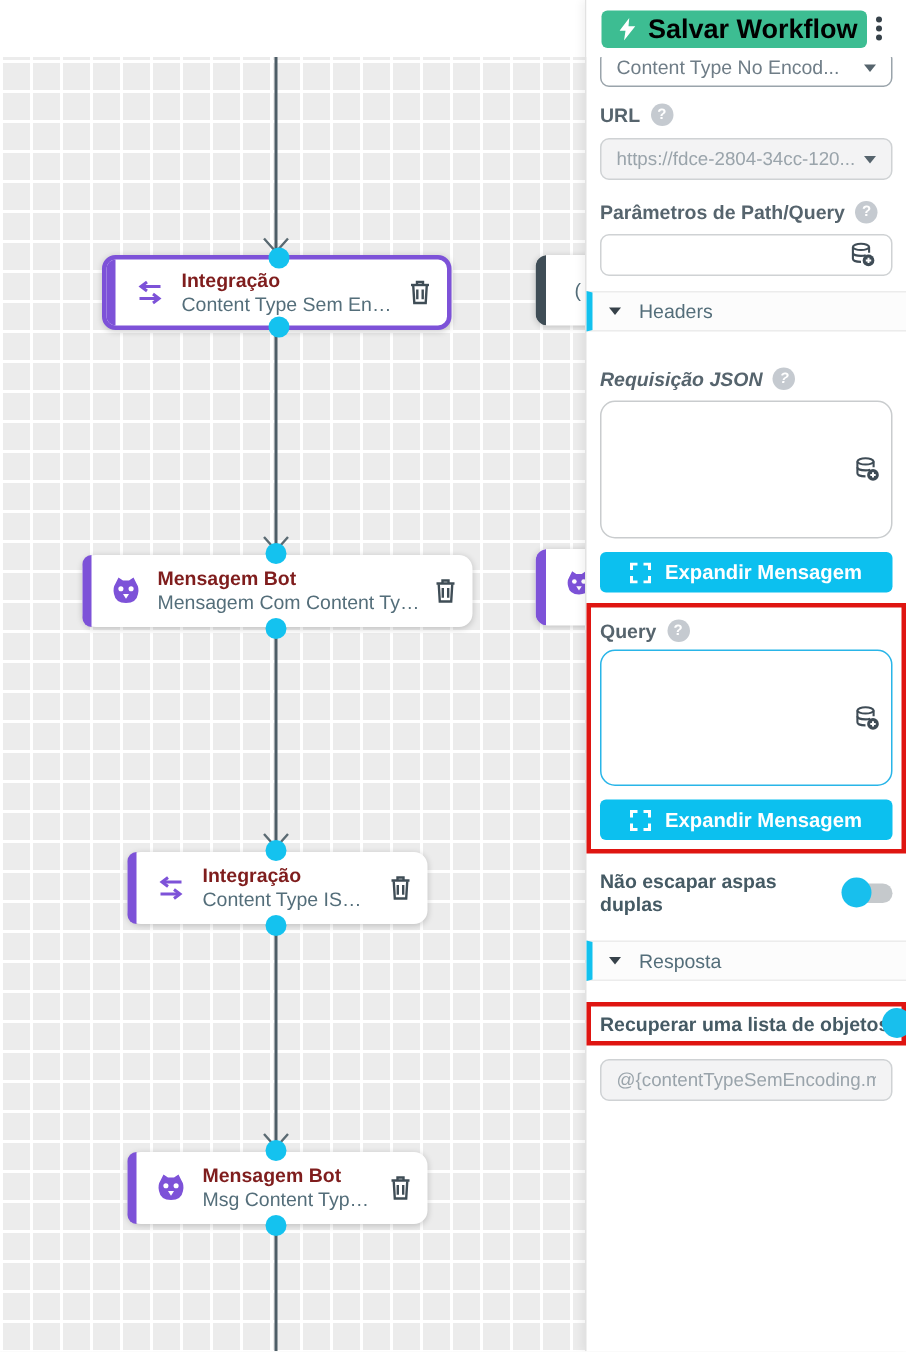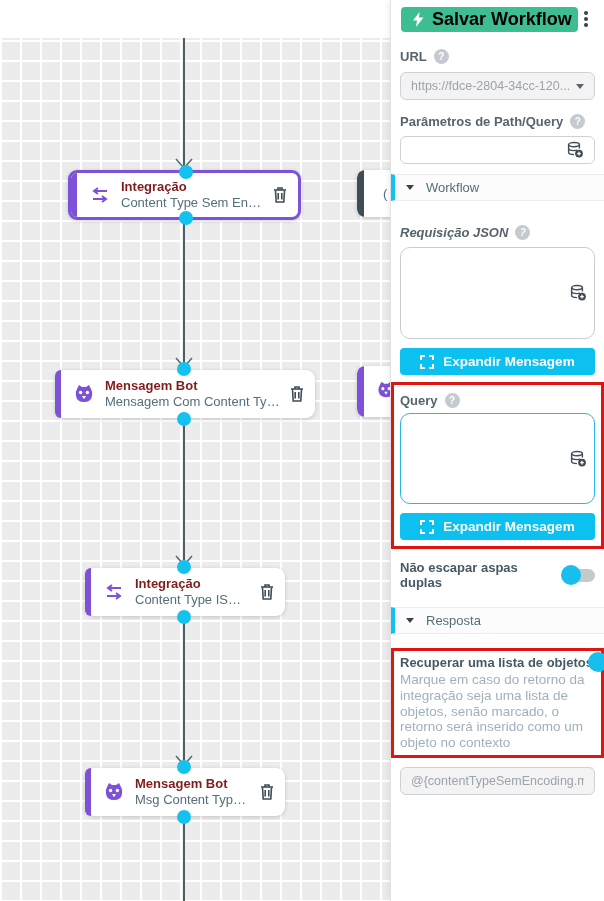--- a/index.html
+++ b/index.html
@@ -252,20 +252,24 @@
       </div>
       <div class="kebab">
           <i></i>
           <i></i>
           <i></i>
         </div>
     </div>
 
     <div class="panel-body">
 
+      <div class="select-cut">
+        <span class="val">Content Type No Encod...</span>
+        <span class="caret-down"></span>
+      </div>
 
       <div class="field-label" style="margin-top:11px;">
         <span>URL</span>
         <span class="help">?</span>
       </div>
       <div class="input disabled" style="margin-top:8px;">
         <span class="val">https://fdce-2804-34cc-120...</span>
         <span class="caret-down"></span>
       </div>
 
@@ -283,21 +287,21 @@
                 <path d="M2.6 7.5 C2.6 8.7 5 9.6 8 9.6 C9.2 9.6 10.3 9.45 11.2 9.2"></path>
               </g>
               <circle cx="13" cy="12.6" r="3.9" fill="#3f4c56"></circle>
               <path d="M13 10.8 V14.4 M11.2 12.6 H14.8" stroke="#fff" stroke-width="1.3"></path>
             </svg>
         </span>
       </div>
 
       <div class="section" style="margin-top:10px;">
         <span class="sec-caret"></span>
-        <span class="sec-label">Workflow</span>
+        <span class="sec-label">Headers</span>
       </div>
 
 
 
       <div class="field-label" style="margin-top:24px;font-style:italic;">
         <span>Requisição JSON</span>
         <span class="help">?</span>
       </div>
       <div class="textarea" style="margin-top:7px; height:92px;">
         <span class="dbi">
@@ -370,21 +374,20 @@
         <span class="sec-label">Resposta</span>
       </div>
 
       <div class="red-box2" style="margin-top:14px;">
         <div class="toggle-row">
           <span class="bold-line" style="white-space:nowrap;">Recuperar uma lista de objetos</span>
           <span class="toggle" style="margin-left:-3px;">
               <span class="knob"></span>
             </span>
         </div>
-        <div class="help-text" style="margin-top:2px;">Marque em caso do retorno da integração seja uma lista de objetos, senão marcado, o retorno será inserido como um objeto no contexto</div>
       </div>
 
       <div class="input disabled" style="margin-top:9px;">
         <span class="val">@{contentTypeSemEncoding.me</span>
       </div>
 
     </div>
   </div>
 </div>
 

